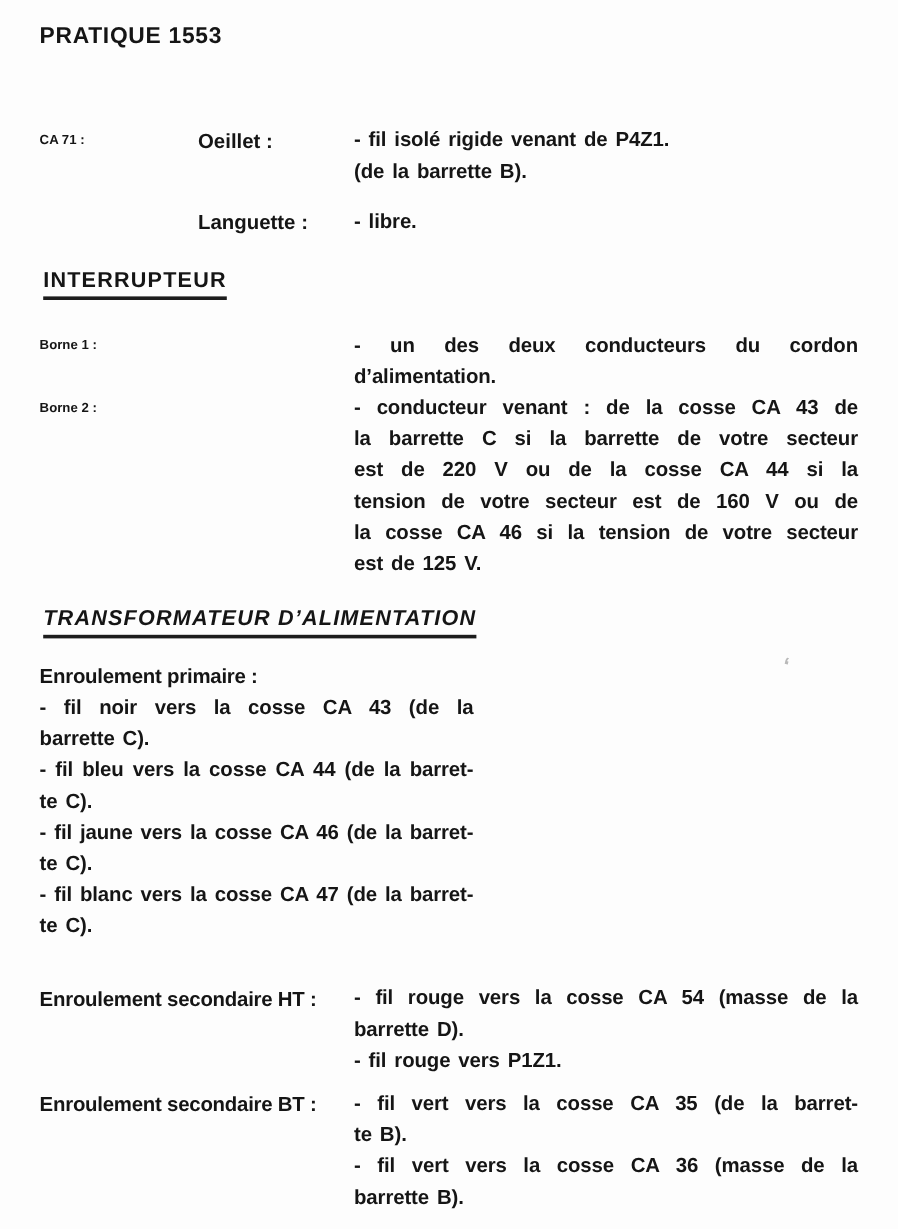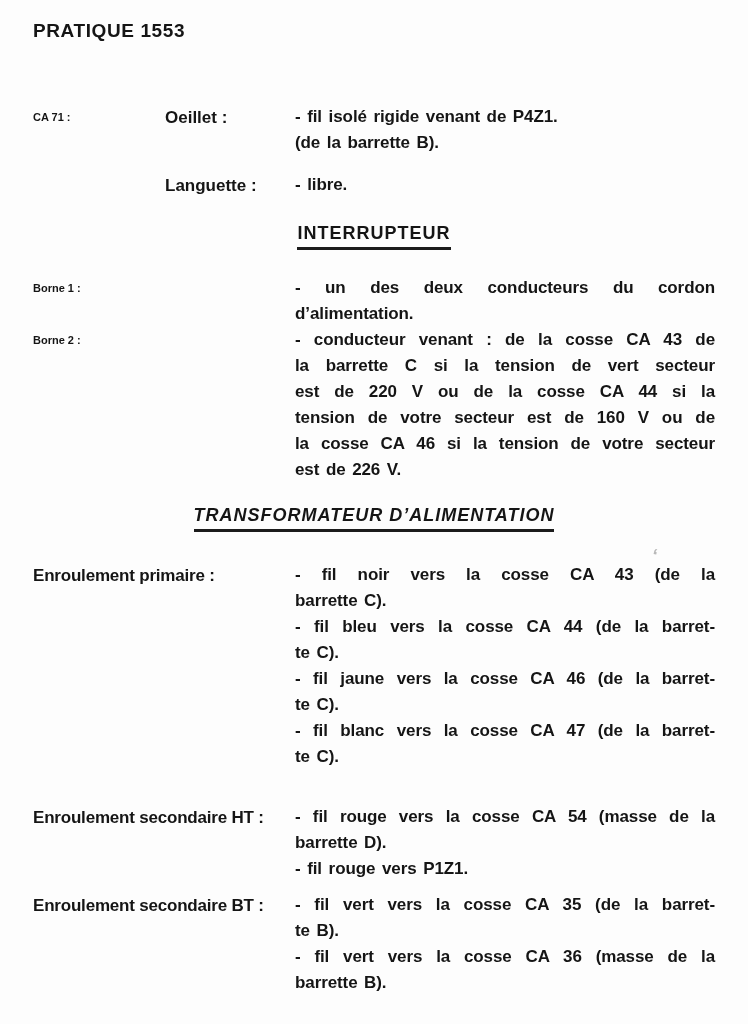--- a/index.html
+++ b/index.html
@@ -21,34 +21,34 @@
 
   .row { display: flex; align-items: flex-start; }
   .c1  { width: 132px; flex-shrink: 0; font-size: 11px; line-height: 27px; }
   .c2  { width: 130px; flex-shrink: 0; font-size: 17px; line-height: 27px; }
   .c1w { width: 262px; flex-shrink: 0; font-size: 17px; line-height: 27px; letter-spacing: -0.2px; }
   .c3  { flex: 1; min-width: 0; font-size: 17px; }
 
   .ln { line-height: 26px; word-spacing: 2px; letter-spacing: -0.1px; }
   .j  { text-align: justify; text-align-last: justify; }
 
-  .heading-wrap { margin: 16px; text-align: center; }
+  .heading-wrap { margin: 3px; }
   .heading {
     display: inline-block;
     font-size: 18px; letter-spacing: 1px;
     border-bottom: 3px solid #1c1c1c;
     padding-bottom: 3px;
   }
 
   .mt-languette { margin-top: 16px; }
   .mt-h1 { margin-top: 24px; }
   .mt-borne1 { margin-top: 25px; }
   .mt-borne2 { }
   .mt-h2 { margin-top: 22px; font-style: italic; }
-  .mt-prim { margin-top: 30px; }
+  .mt-prim { margin-top: 18px; flex-direction: column; }
   .mt-ht { margin-top: 34px; }
   .mt-bt { margin-top: 10px; }
 
   .scan-mark {
     position: absolute; left: 652px; top: 545px;
     color: #b9b9b9; font-size: 19px; transform: rotate(12deg);
   }
 </style>
 </head>
 <body>
@@ -88,25 +88,25 @@
       <div class="ln j">- un des deux conducteurs du cordon</div>
       <div class="ln">d’alimentation.</div>
     </div>
   </div>
 
   <div class="row mt-borne2">
     <div class="c1">Borne 2 :</div>
     <div class="c2"></div>
     <div class="c3">
       <div class="ln j">- conducteur venant : de la cosse CA 43 de</div>
-      <div class="ln j">la barrette C si la tension de vert secteur</div>
+      <div class="ln j">la barrette C si la barrette de votre secteur</div>
       <div class="ln j">est de 220 V ou de la cosse CA 44 si la</div>
       <div class="ln j">tension de votre secteur est de 160 V ou de</div>
       <div class="ln j">la cosse CA 46 si la tension de votre secteur</div>
-      <div class="ln">est de 226 V.</div>
+      <div class="ln">est de 125 V.</div>
     </div>
   </div>
 
   <div class="heading-wrap mt-h2">
     <span class="heading">TRANSFORMATEUR D’ALIMENTATION</span>
   </div>
 
   <div class="row mt-prim">
     <div class="c1w">Enroulement primaire :</div>
     <div class="c3">

